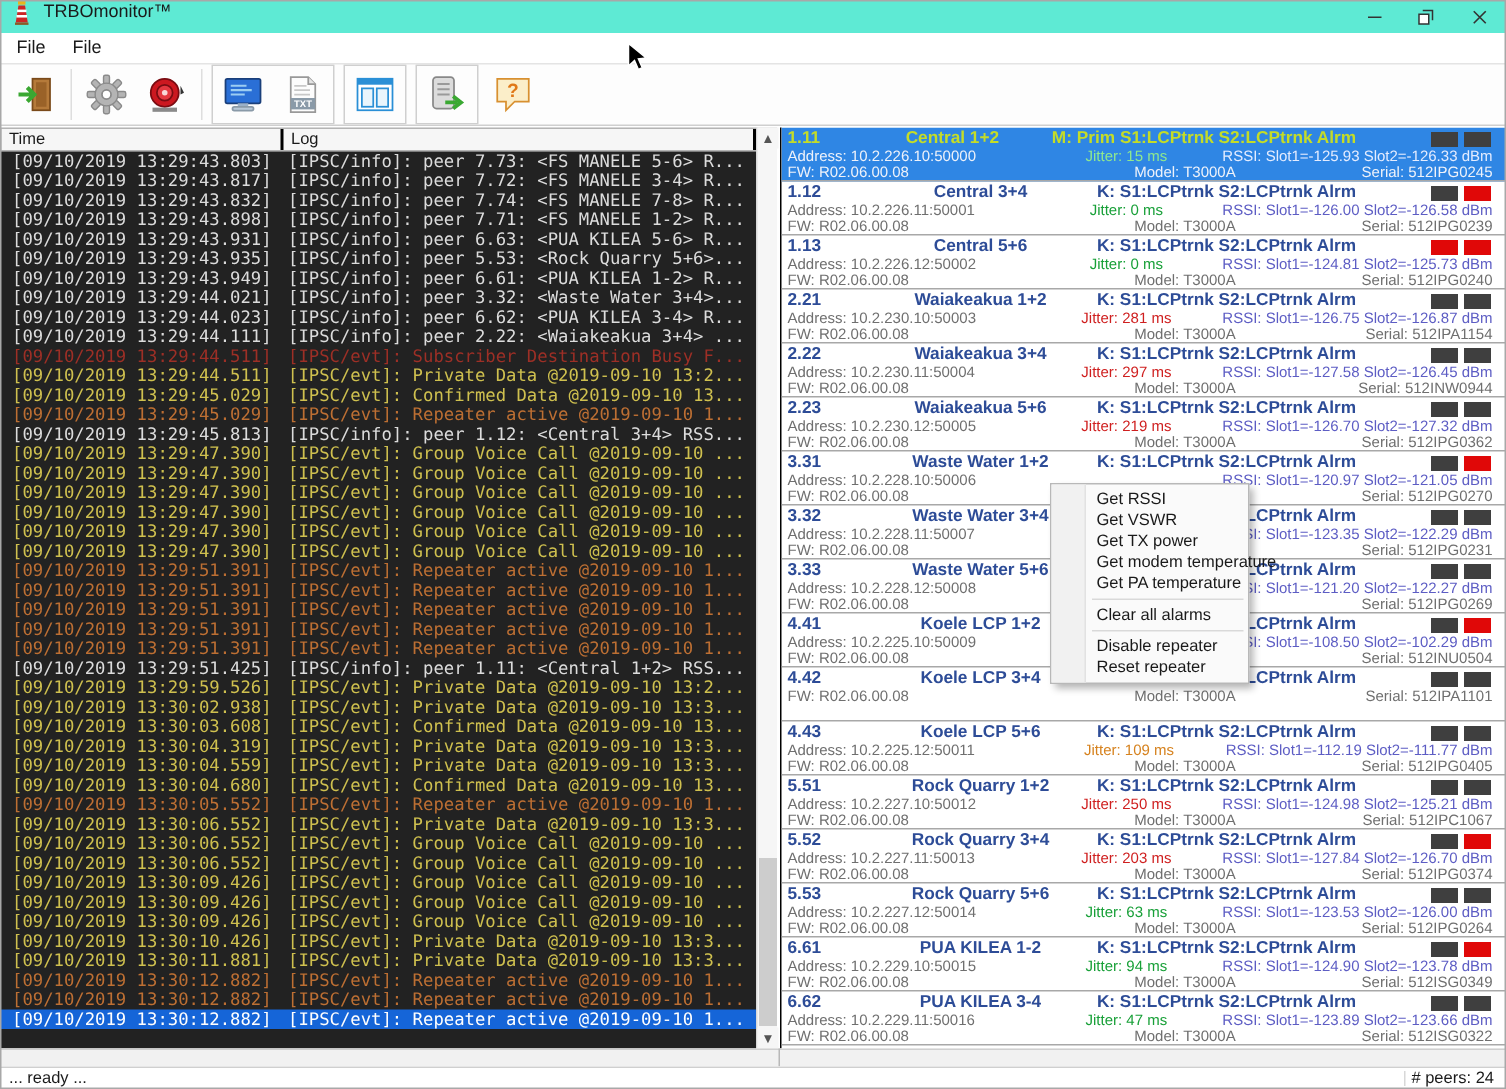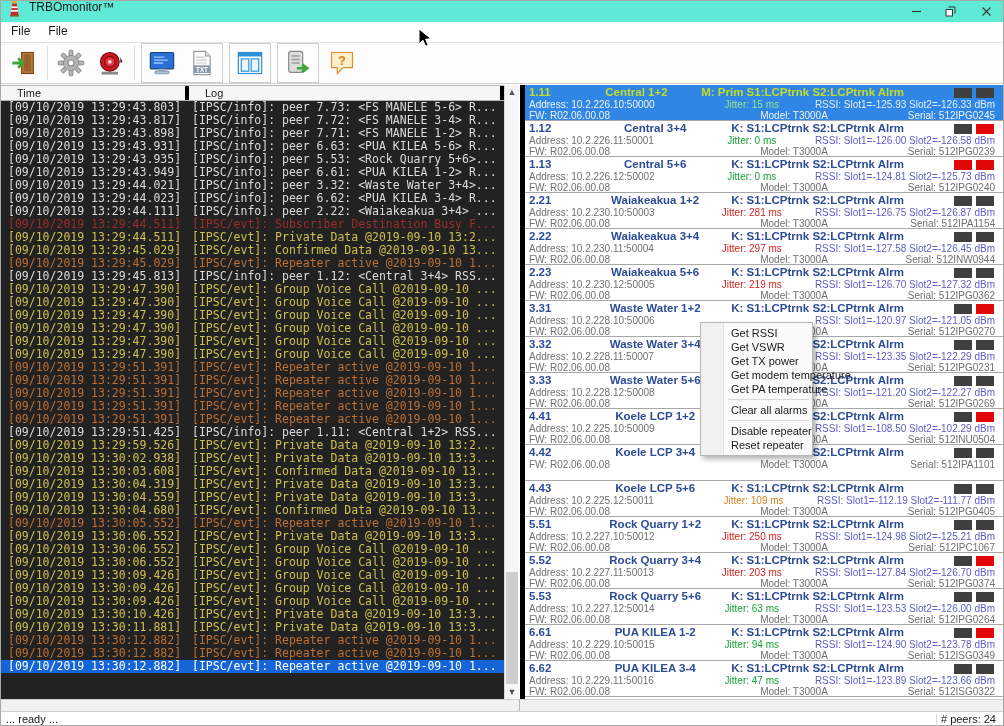--- a/index.html
+++ b/index.html
@@ -18,21 +18,21 @@
   .mbi{padding:2px 9px}
 
   
   #toolbar{position:absolute;left:0;top:42px;width:1004px;height:42px;background:#fdfdfd;border-top:1px solid #e4e4e4;border-bottom:1px solid #cfcfcf;display:flex;align-items:center;padding-left:4px;box-sizing:border-box}
   .tbtn{width:40px;height:36px;display:flex;align-items:center;justify-content:center}
   .tsep{width:1px;height:34px;background:#dedede;margin:0 3px}
   .tgroup{display:flex;border:1px solid #cfcfcf;height:38px;align-items:center;margin:0 3px;background:#fdfdfd}
 
   
   #loghdr{position:absolute;left:0;top:85px;width:518px;height:16px;background:#f6f6f6;border:1px solid #b4b4b4;box-sizing:border-box;font-size:11px;color:#1a1a1a;display:flex}
-  .hcell{border-right:4px solid #000000;padding:1px 0 0 16px;box-sizing:border-box;height:100%}
+  .hcell{border-right:2px solid #000000;padding:1px 0 0 5px;box-sizing:border-box;height:100%}
   .hc1{width:188px}.hc2{width:315px}
   #logarea{position:absolute;left:0;top:101px;width:504px;height:598px;background:#222222;overflow:hidden}
   .lrow{height:13px;line-height:13px;white-space:nowrap;overflow:hidden;font-family:"DejaVu Sans Mono",monospace;font-size:11.5px}
   .lt{display:inline-block;width:184px;padding-left:8px;vertical-align:top}
   .info{color:#dcdcdc}.evt{color:#cfc04f}.rpt{color:#bd6f33}.err{color:#9d2f26}
   .sel{background:#1565d8;color:#ffffff}
 
   
   #vscroll{position:absolute;left:504px;top:85px;width:14px;height:614px;background:#f6f6f6;border-left:1px solid #d9d9d9;box-sizing:border-box}
   .varrow{position:absolute;left:0;width:14px;height:14px;display:flex;align-items:center;justify-content:center;color:#555;font-size:9px;background:#f6f6f6}
@@ -41,21 +41,21 @@
 
   
   #hstrip{position:absolute;left:0;top:699px;width:1004px;height:12px;background:#f1f1f1;border-top:1px solid #cfcfcf;box-sizing:border-box}
   #hdiv{position:absolute;left:519px;top:699px;width:1px;height:12px;background:#b8b8b8}
   #statusbar{position:absolute;left:0;top:711px;width:1004px;height:15px;background:#ffffff;border-top:1px solid #cfcfcf;box-sizing:border-box;font-size:11px;color:#1a1a1a}
   #sbleft{position:absolute;left:6px;top:1px}
   #sbright{position:absolute;right:8px;top:1px}
   #sbdiv{position:absolute;left:936px;top:2px;width:1px;height:10px;background:#d8d8d8}
 
   
-  #peers{position:absolute;left:520px;top:85px;width:484px;height:614px;background:#fff;border-left:5px solid #000000;box-sizing:border-box;overflow:hidden}
+  #peers{position:absolute;left:520px;top:85px;width:484px;height:614px;background:#fff;border-left:1px solid #000000;box-sizing:border-box;overflow:hidden}
   .prow{height:36px;border-bottom:1px solid #a8a8a8;box-sizing:border-box;position:relative;padding:1px 0 0 4px}
   .psel{background:#2f86e4}
   .l1{display:flex;height:13px;line-height:13px;font-weight:bold;font-size:11.5px;color:#2d4c97;padding-right:100px}
   .pid{width:52px}
   .pname{width:158px;text-align:center}
   .pstat{flex:1;text-align:center;white-space:nowrap}
   .squares{position:absolute;top:3px;right:10px;display:flex;gap:4px}
   .sq{width:18px;height:10px}
   .sq.dark{background:#3f3f3f}.sq.red{background:#e00808}
   .l2,.l3{display:flex;height:11px;line-height:11px;font-size:10px;color:#6f6f6f}
@@ -63,21 +63,21 @@
   .pjit,.pmodel{width:150px;text-align:center;white-space:nowrap}
   .prssi,.pserial{flex:1;text-align:right;padding-right:9px;white-space:nowrap}
   .prssi{color:#5d5dc4}
   .good{color:#18a038}.warn{color:#d6821e}.bad{color:#cf1f1f}
   .psel .l1{color:#c4dc28}
   .psel .l2,.psel .l3,.psel .paddr,.psel .pfw,.psel .pmodel,.psel .pserial{color:#eef2fa}
   .psel .prssi{color:#e4ecff}
   .psel .good{color:#8fe88f}
 
   
-  #ctxmenu{position:absolute;left:700px;top:322px;width:113px;background:#fafafa;border:1px solid #b8b8b8;box-shadow:3px 3px 5px rgba(0,0,0,.3);z-index:40;padding:3px 0;box-sizing:border-box}
+  #ctxmenu{position:absolute;left:700px;top:322px;width:133px;background:#fafafa;border:1px solid #b8b8b8;box-shadow:3px 3px 5px rgba(0,0,0,.3);z-index:40;padding:3px 0;box-sizing:border-box}
   #ctxmenu::before{content:"";position:absolute;left:0;top:0;bottom:0;width:22px;background:#f1f1f1;border-right:1px solid #e2e2e2}
   .mi{position:relative;height:14px;line-height:14px;font-size:11px;color:#1a1a1a;padding-left:30px;white-space:nowrap}
   .ms{position:relative;height:1px;background:#d9d9d9;margin:3px 3px 3px 27px}
 
   
   #cursor{position:absolute;left:418px;top:28px;z-index:55;pointer-events:none}
 </style>
 </head>
 <body>
 
@@ -200,20 +200,21 @@
   </span>
 </div>
 
 <div id="loghdr">
   <span class="hcell hc1">Time</span>
   <span class="hcell hc2">Log</span>
 </div>
 <div id="logarea">
     <div class="lrow info"><span class="lt">[09/10/2019 13:29:43.803]</span><span class="lm">[IPSC/info]: peer 7.73: &lt;FS MANELE 5-6&gt; R...</span></div>
     <div class="lrow info"><span class="lt">[09/10/2019 13:29:43.817]</span><span class="lm">[IPSC/info]: peer 7.72: &lt;FS MANELE 3-4&gt; R...</span></div>
+    <div class="lrow info"><span class="lt">[09/10/2019 13:29:43.832]</span><span class="lm">[IPSC/info]: peer 7.74: &lt;FS MANELE 7-8&gt; R...</span></div>
     <div class="lrow info"><span class="lt">[09/10/2019 13:29:43.898]</span><span class="lm">[IPSC/info]: peer 7.71: &lt;FS MANELE 1-2&gt; R...</span></div>
     <div class="lrow info"><span class="lt">[09/10/2019 13:29:43.931]</span><span class="lm">[IPSC/info]: peer 6.63: &lt;PUA KILEA 5-6&gt; R...</span></div>
     <div class="lrow info"><span class="lt">[09/10/2019 13:29:43.935]</span><span class="lm">[IPSC/info]: peer 5.53: &lt;Rock Quarry 5+6&gt;...</span></div>
     <div class="lrow info"><span class="lt">[09/10/2019 13:29:43.949]</span><span class="lm">[IPSC/info]: peer 6.61: &lt;PUA KILEA 1-2&gt; R...</span></div>
     <div class="lrow info"><span class="lt">[09/10/2019 13:29:44.021]</span><span class="lm">[IPSC/info]: peer 3.32: &lt;Waste Water 3+4&gt;...</span></div>
     <div class="lrow info"><span class="lt">[09/10/2019 13:29:44.023]</span><span class="lm">[IPSC/info]: peer 6.62: &lt;PUA KILEA 3-4&gt; R...</span></div>
     <div class="lrow info"><span class="lt">[09/10/2019 13:29:44.111]</span><span class="lm">[IPSC/info]: peer 2.22: &lt;Waiakeakua 3+4&gt; ...</span></div>
     <div class="lrow err"><span class="lt">[09/10/2019 13:29:44.511]</span><span class="lm">[IPSC/evt]: Subscriber Destination Busy F...</span></div>
     <div class="lrow evt"><span class="lt">[09/10/2019 13:29:44.511]</span><span class="lm">[IPSC/evt]: Private Data @2019-09-10 13:2...</span></div>
     <div class="lrow evt"><span class="lt">[09/10/2019 13:29:45.029]</span><span class="lm">[IPSC/evt]: Confirmed Data @2019-09-10 13...</span></div>

